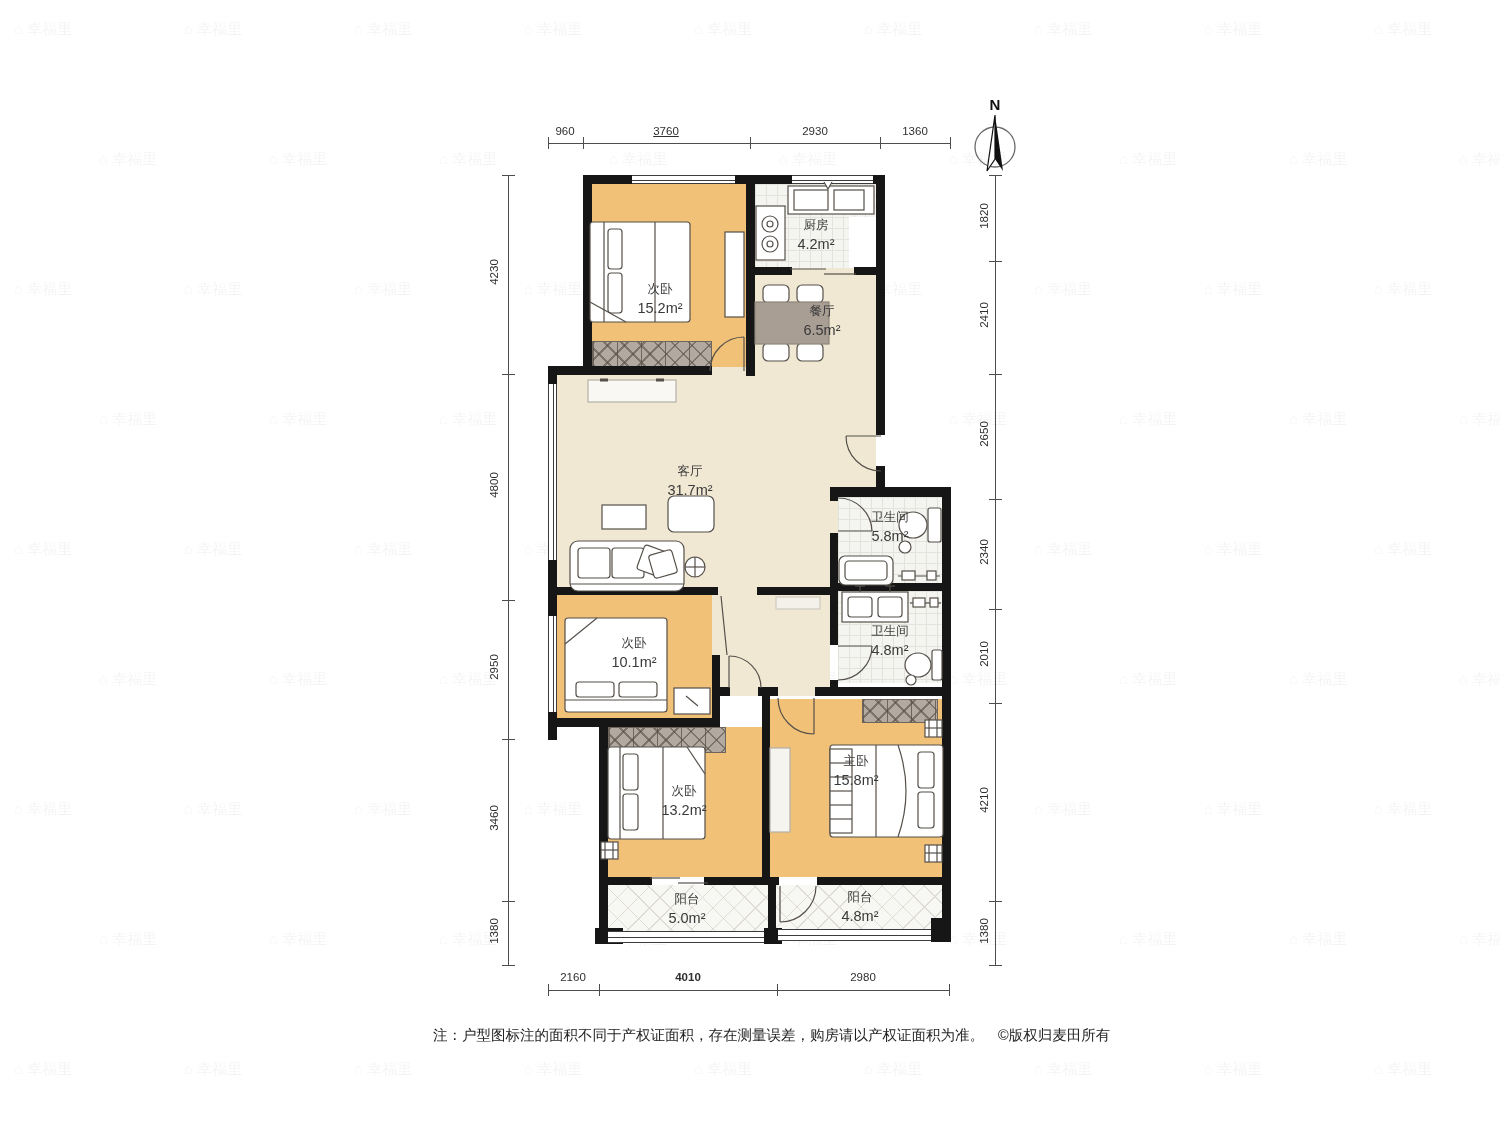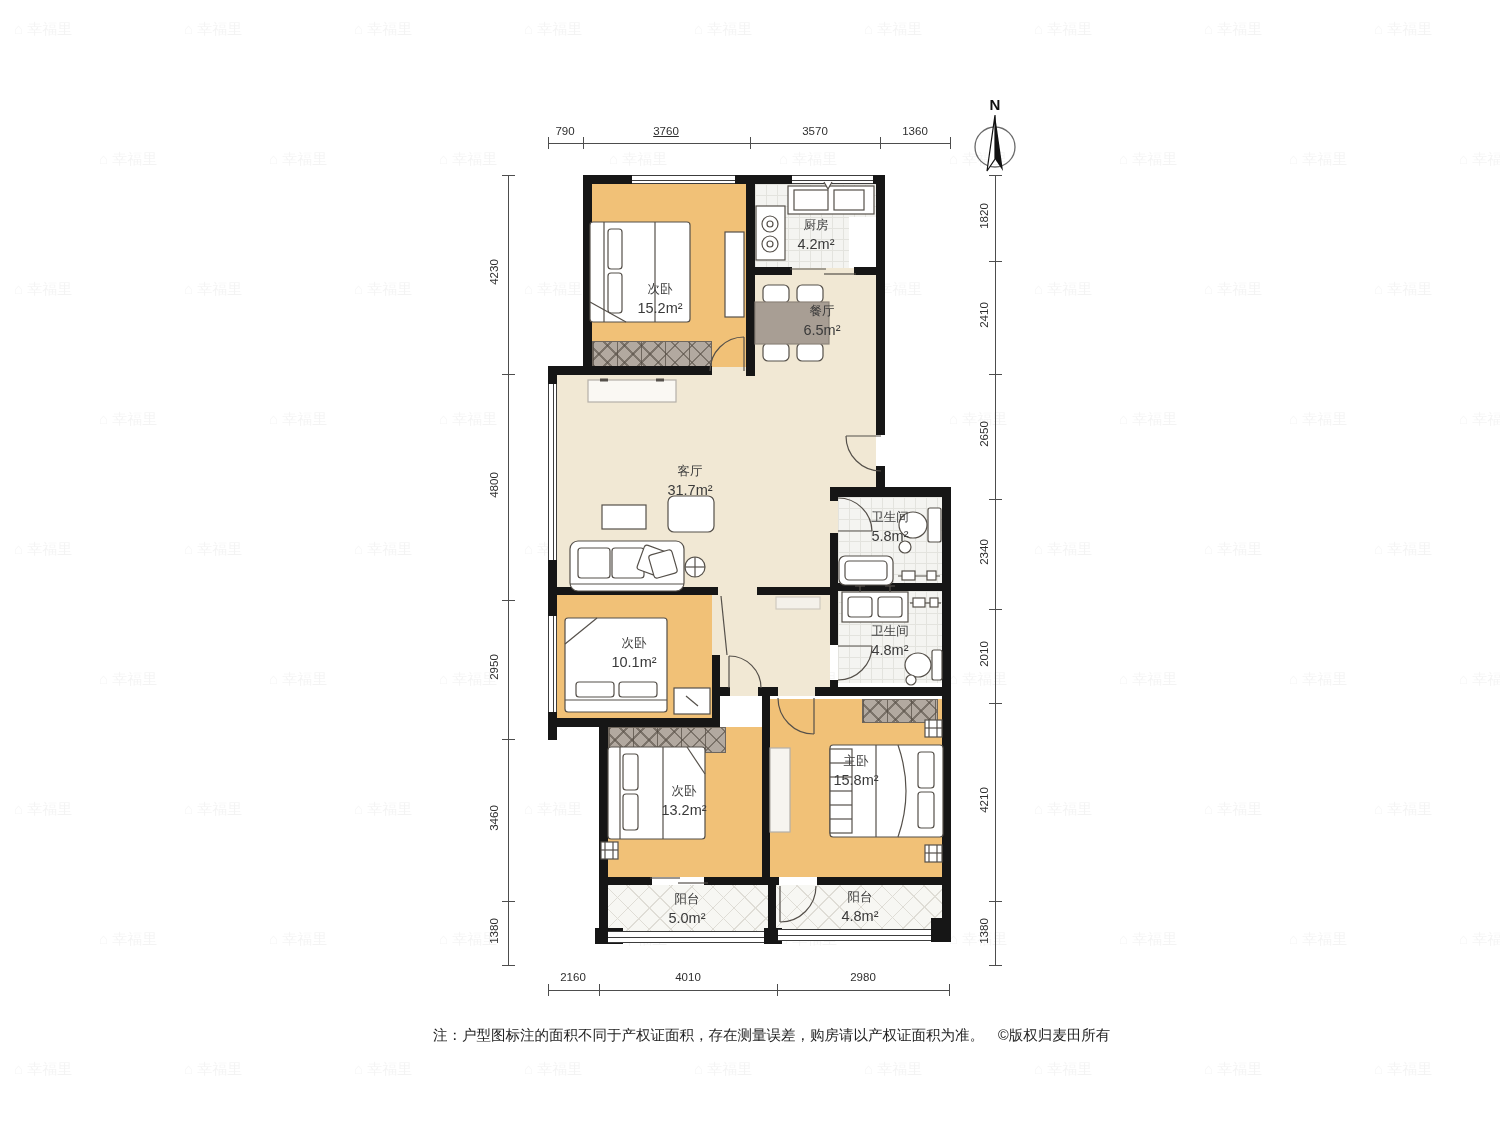--- a/index.html
+++ b/index.html
@@ -423,23 +423,23 @@
   <span class="nm">阳台</span>
   <span class="ar">4.8m²</span>
 </div>
 
 <div class="dimline" style="left:548px;top:143px;width:403px;height:1px;"></div>
 <div class="tick" style="left:548px;top:137px;width:1px;height:12px;"></div>
 <div class="tick" style="left:583px;top:137px;width:1px;height:12px;"></div>
 <div class="tick" style="left:750px;top:137px;width:1px;height:12px;"></div>
 <div class="tick" style="left:880px;top:137px;width:1px;height:12px;"></div>
 <div class="tick" style="left:950px;top:137px;width:1px;height:12px;"></div>
-<div class="dimlab" style="left:535px;top:125px;width:60px;">790</div>
+<div class="dimlab" style="left:535px;top:125px;width:60px;">960</div>
 <div class="dimlab" style="left:636px;top:125px;width:60px;text-decoration:underline;">3760</div>
-<div class="dimlab" style="left:785px;top:125px;width:60px;">3570</div>
+<div class="dimlab" style="left:785px;top:125px;width:60px;">2930</div>
 <div class="dimlab" style="left:885px;top:125px;width:60px;">1360</div>
 
 <div class="dimline" style="left:508px;top:175px;width:1px;height:791px;"></div>
 <div class="tick" style="left:502px;top:175px;width:13px;height:1px;"></div>
 <div class="tick" style="left:502px;top:374px;width:13px;height:1px;"></div>
 <div class="tick" style="left:502px;top:600px;width:13px;height:1px;"></div>
 <div class="tick" style="left:502px;top:739px;width:13px;height:1px;"></div>
 <div class="tick" style="left:502px;top:901px;width:13px;height:1px;"></div>
 <div class="tick" style="left:502px;top:965px;width:13px;height:1px;"></div>
 <div class="dimlab vlab" style="left:474px;top:266px;width:40px;">4230</div>
@@ -464,21 +464,21 @@
 <div class="dimlab vlab" style="left:964px;top:648px;width:40px;">2010</div>
 <div class="dimlab vlab" style="left:964px;top:794px;width:40px;">4210</div>
 <div class="dimlab vlab" style="left:964px;top:925px;width:40px;">1380</div>
 
 <div class="dimline" style="left:548px;top:990px;width:402px;height:1px;"></div>
 <div class="tick" style="left:548px;top:984px;width:1px;height:12px;"></div>
 <div class="tick" style="left:599px;top:984px;width:1px;height:12px;"></div>
 <div class="tick" style="left:777px;top:984px;width:1px;height:12px;"></div>
 <div class="tick" style="left:949px;top:984px;width:1px;height:12px;"></div>
 <div class="dimlab" style="left:543px;top:971px;width:60px;">2160</div>
-<div class="dimlab" style="left:658px;top:971px;width:60px;">4010</div>
+<div class="dimlab" style="left:658px;top:971px;width:60px;font-weight:bold;">4010</div>
 <div class="dimlab" style="left:833px;top:971px;width:60px;">2980</div>
 
 <div class="north">
   <span class="nl">N</span>
   <svg width="56" height="62" viewBox="0 0 56 62">
     <circle cx="28" cy="34" r="20" fill="none" stroke="#6a6a6a" stroke-width="1.3"></circle>
     <polygon points="28,2 36,58 28,46" fill="#111"></polygon>
     <polygon points="28,2 20,58 28,46" fill="#fff" stroke="#111" stroke-width="1.2"></polygon>
   </svg>
 </div>

